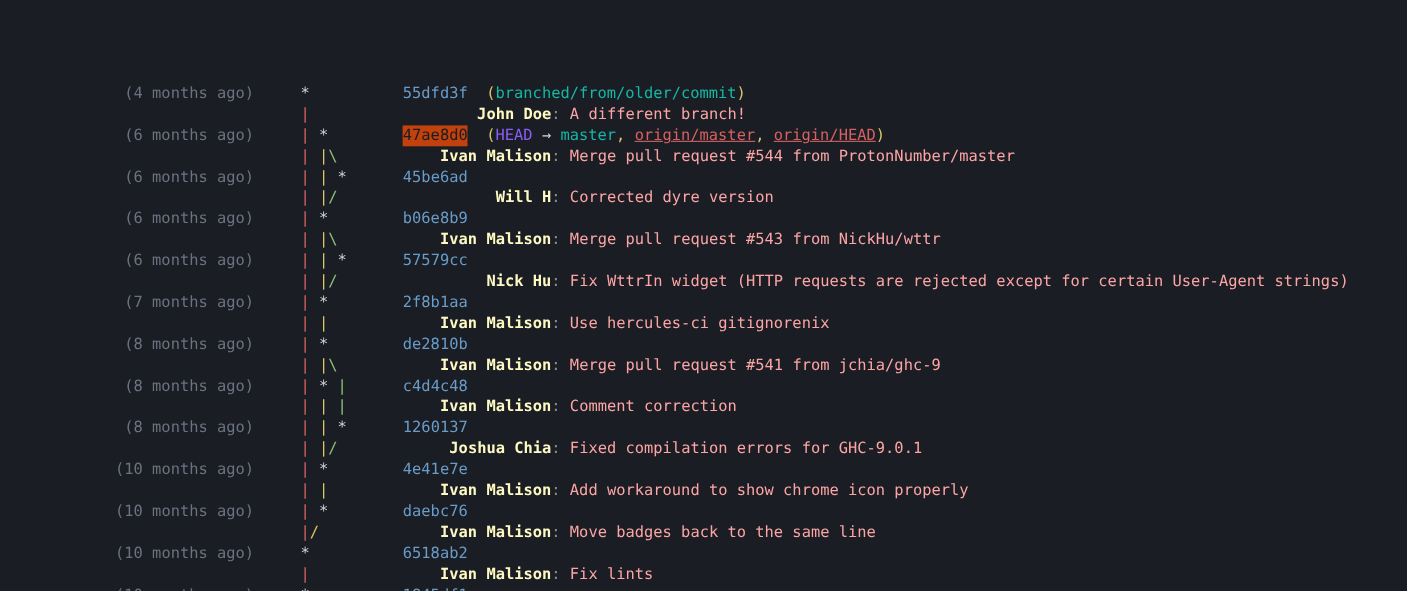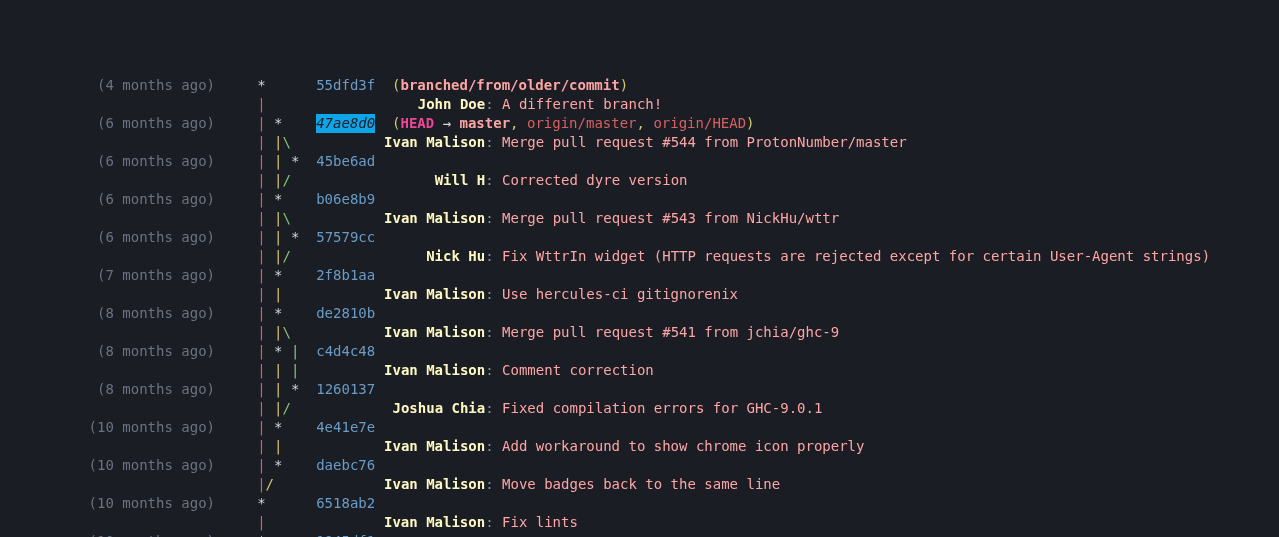--- a/index.html
+++ b/index.html
@@ -19,38 +19,39 @@
     }
     .line {
       display: flex;
       align-items: baseline;
     }
     .age {
       color: #6b7280;
       width: 215px;
       text-align: right;
       flex-shrink: 0;
+      margin-left: 16px;
     }
     .graph {
       color: #d4d4d4;
       flex-shrink: 0;
     }
     .hash {
       color: #699cc8;
       font-weight: 500;
+      margin-left: 34px;
     }
     .hash-hl {
-      background: #0ea5e9;
+      background: #c2410c;
       color: #1a1d23;
-      font-style: italic;
     }
     .p-yellow { color: #d9c668; }
-    .p-green { color: #fca5a5; font-weight: bold; }
-    .p-cyan { color: #ec4899; font-weight: bold; }
-    .p-red { color: #d66161; }
+    .p-green { color: #14b8a6; }
+    .p-cyan { color: #8b5cf6; }
+    .p-red { color: #d66161; text-decoration: underline; }
     .arrow { color: #d4d4d4; }
     .author {
       color: #fef9c3;
       font-weight: 600;
     }
     .colon { color: #8a8f98; }
     .msg { color: #fca5a5; }
     .g-red { color: #d66161; }
     .g-yel { color: #d9c668; }
     .g-grn { color: #8cc176; }

